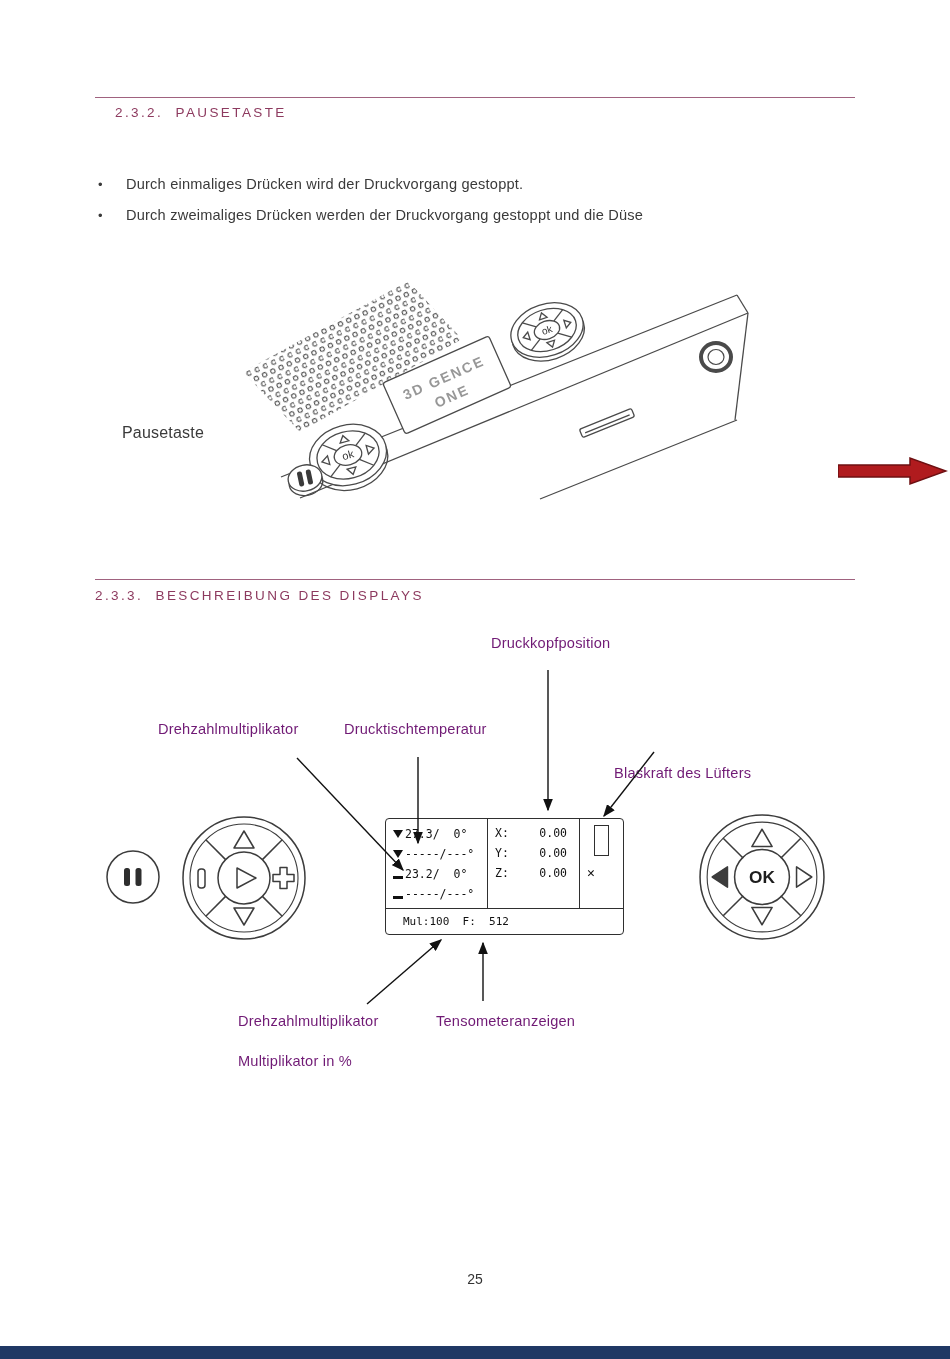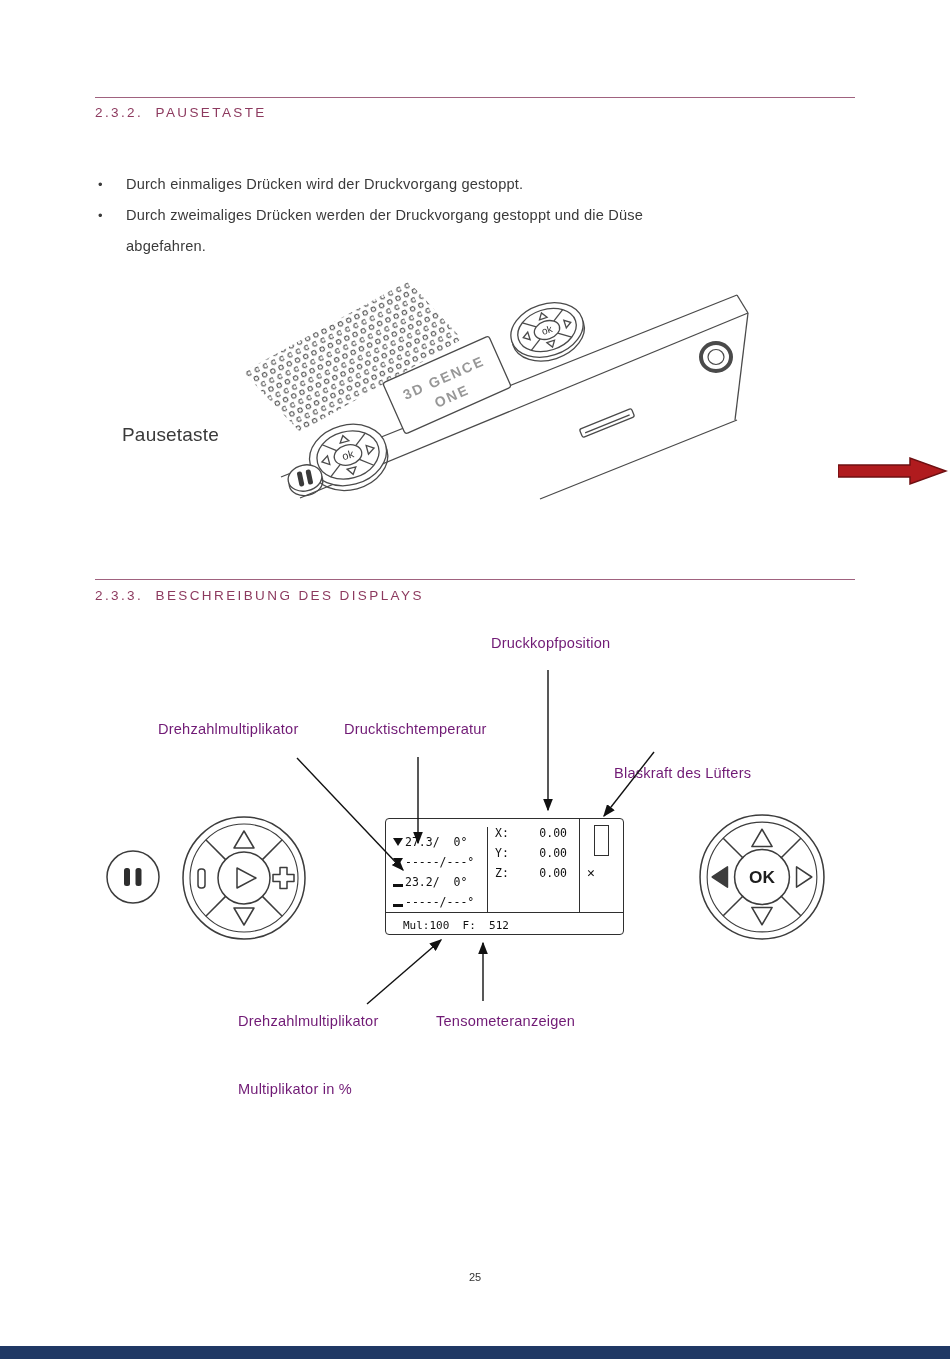--- a/index.html
+++ b/index.html
@@ -12,95 +12,91 @@
   svg text { font-family:"Liberation Sans", sans-serif; }
 
   
   .rule { position:absolute; left:95px; width:760px; height:0; border-top:1px solid #a0627f; }
   .rule-1 { top:97px; }
   .rule-2 { top:579px; }
   .sec-heading {
     position:absolute; left:95px; font-size:13.5px; letter-spacing:2.4px;
     color:#8d3a5f; font-weight:400; white-space:pre;
   }
-  .sec-heading-1 { top:105px; }
+  .sec-heading-1 { top:105px;margin-left:20px; }
   .sec-heading-2 { top:588px; }
 
   
   .bullets { position:absolute; left:98px; top:169px; width:680px; }
   .bullet-row { display:flex; font-size:14.6px; letter-spacing:.2px; line-height:31px; color:#3a3a3a; }
   .bullet-marker { flex:0 0 28px; font-size:13px; }
   .bullet-text { white-space:pre-wrap; }
 
   
   .printer-figure { position:absolute; left:225px; top:270px; width:525px; height:240px; }
-  .pausetaste-label { position:absolute; left:122px; top:424px; font-size:19px; letter-spacing:.2px; }
+  .pausetaste-label { position:absolute; left:122px; top:424px; font-size:16px; letter-spacing:.2px; }
   .red-arrow { position:absolute; left:838px; top:456px; width:110px; height:30px; }
 
   
   .callout { position:absolute; font-size:14.6px; letter-spacing:.2px; color:#701a75; white-space:nowrap; }
   .co-druckkopfposition { left:491px; top:635px; }
   .co-drucktischtemperatur { left:158px; top:721px; }
   .co-druckkopftemperatur { left:344px; top:721px; }
   .co-blaskraft { left:614px; top:765px; }
   .co-drehzahl { left:238px; top:1013px; }
-  .co-multiplikator { left:238px; top:1053px;margin-top:28px; }
+  .co-multiplikator { left:238px; top:1053px; }
   .co-tensometer { left:436px; top:1013px;text-align:center; }
 
   .callout-arrows { position:absolute; left:0; top:600px; width:950px; height:450px; z-index:6; pointer-events:none; }
 
   .pause-button-svg { position:absolute; left:105px; top:849px; width:56px; height:56px; }
   .left-dpad-svg { position:absolute; left:181px; top:815px; width:126px; height:126px; }
   .right-dpad-svg { position:absolute; left:698px; top:813px; width:128px; height:128px; }
 
   
   .lcd {
     position:absolute; left:385px; top:818px; width:239px; height:117px;
     border:1.6px solid #2f2f2f; border-radius:4px; background:#fff; z-index:4;
     display:flex; flex-direction:column;
     font-family:"DejaVu Sans Mono", monospace; color:#111;
   }
   .lcd-main { flex:1; display:flex; }
-  .lcd-temps { width:102px; border-right:1.2px solid #2f2f2f; padding:5px 0 0 7px;margin-top:8px; }
+  .lcd-temps { width:102px; border-right:1.2px solid #2f2f2f; padding:5px 0 0 7px; }
   .temp-row { display:flex; align-items:center; height:20px; font-size:11.5px; white-space:pre; }
   .icon-bed { width:0; height:0; border-left:5px solid transparent; border-right:5px solid transparent;
               border-top:8px solid #111; margin-right:2px; }
   .icon-nozzle { width:10px; height:3px; background:#111; margin-right:2px; margin-top:6px; }
   .lcd-axes { width:92px; border-right:1.2px solid #2f2f2f; padding:7px 12px 0 7px; }
   .axis-row { display:flex; justify-content:space-between; height:20px; font-size:11.5px; }
   .lcd-fan { flex:1; display:flex; flex-direction:column; align-items:center; }
   .fan-gauge { width:15px; height:31px; border:1.6px solid #2f2f2f; margin-top:6px; }
   .fan-off { font-size:13px; margin-top:9px; align-self:flex-start; margin-left:7px; }
   .lcd-status { border-top:1.2px solid #2f2f2f; height:26px; line-height:25px;
                 padding-left:17px; font-size:11px; white-space:pre; }
 
   
-  .page-number { position:absolute; left:0; top:1271px; width:100%; text-align:center; font-size:11px; color:#333; }
+  .page-number { position:absolute; left:0; top:1271px; width:100%; text-align:center; font-size:14px; color:#333; }
   .footer-bar { position:absolute; left:0; bottom:0; width:100%; height:13px; background:#1f3864; }
 </style>
 </head>
 <body>
 
 <div class="page">
 
   <div class="rule rule-1"></div>
   <h2 class="sec-heading sec-heading-1">2.3.2.  PAUSETASTE</h2>
 
   <div class="bullets">
     <div class="bullet-row">
       <span class="bullet-marker">•</span>
       <span class="bullet-text">Durch einmaliges Drücken wird der Druckvorgang gestoppt.</span>
     </div>
     <div class="bullet-row">
       <span class="bullet-marker">•</span>
       <span class="bullet-text">Durch zweimaliges Drücken werden der Druckvorgang gestoppt und die Düse</span>
-    </div>
-    <div class="bullet-row">
-      <span class="bullet-marker"></span>
-      <span class="bullet-text">abgefahren.</span>
     </div>
   </div>
 
   <span class="pausetaste-label">Pausetaste</span>
 
   <svg class="printer-figure" viewBox="0 0 525 240" fill="none" stroke="#4a4a4a" stroke-width="1.3">
     <defs>
       <pattern id="dots" width="9" height="15.6" patternUnits="userSpaceOnUse" patternTransform="rotate(-24)">
         <circle cx="2.6" cy="2.6" r="2.2" stroke="#4a4a4a" stroke-width="1" fill="none"></circle>
         <circle cx="7.1" cy="10.4" r="2.2" stroke="#4a4a4a" stroke-width="1" fill="none"></circle>

